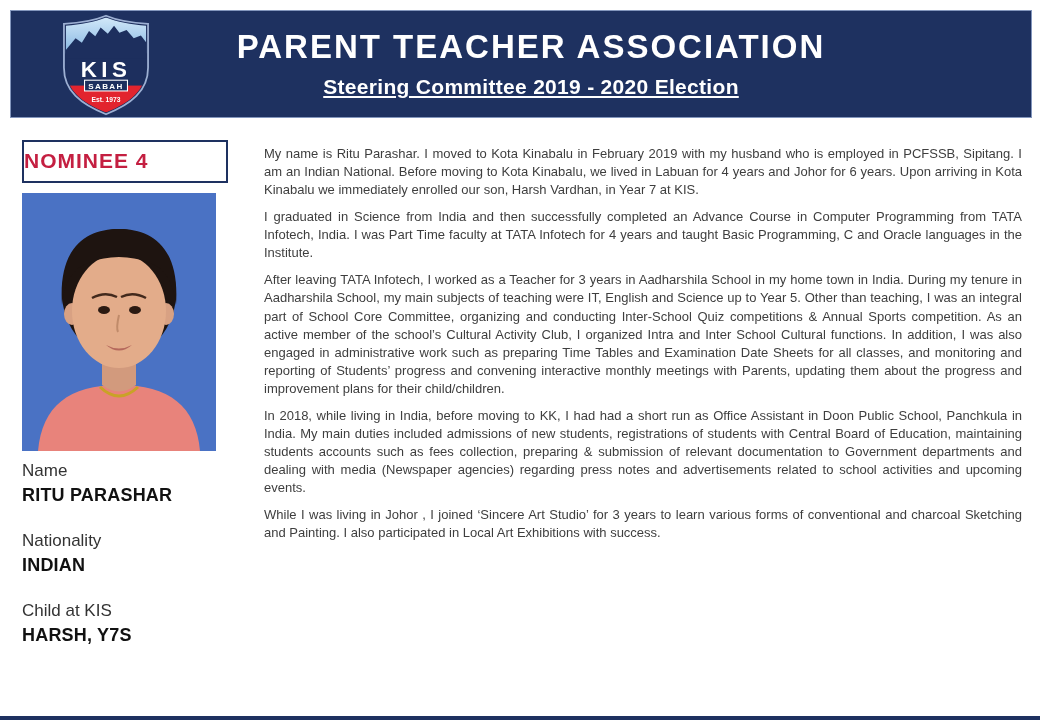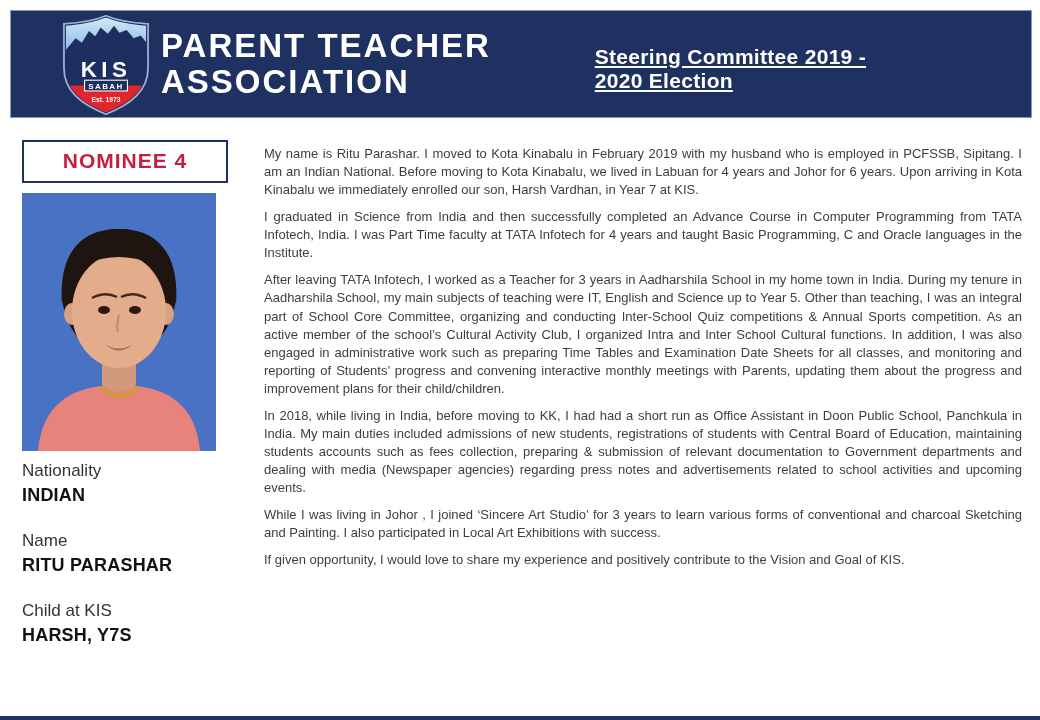--- a/index.html
+++ b/index.html
@@ -11,37 +11,37 @@
 
   
   .banner {
     position:absolute; left:10px; top:10px; right:8px; height:108px;
     background:#1e3160; border:1px solid #8396bd;
   }
   .logo-wrap { position:absolute; left:42px; top:3px; width:106px; height:102px; }
   .logo-wrap svg { display:block; width:100%; height:100%; }
   .titles {
     position:absolute; left:150px; top:0; width:740px; height:100%;
-    display:flex; flex-direction:row; justify-content:center; align-items:center;
+    display:flex; flex-direction:column; justify-content:center; align-items:center;
   }
   .title {
     color:#ffffff; font-size:33px; font-weight:600; letter-spacing:2px; line-height:1.1;
   }
   .subtitle {
     color:#ffffff; font-size:21px; font-weight:700; letter-spacing:0.3px; margin-top:9px;text-decoration:underline;
   }
 
   
   .content { position:absolute; top:140px; left:22px; right:18px; display:flex; gap:36px; }
   .sidebar { width:206px; flex:none; }
 
   .nominee-badge {
     width:206px; border:2px solid #1e3160; background:#ffffff;
     color:#c41f41; font-size:21px; font-weight:600; letter-spacing:1px;
-    text-align:center; padding:7px 0 8px 0;
+    padding:7px 0 8px 0;
   }
   .photo { margin-top:10px; width:194px; height:258px; }
   .photo svg { display:block; width:100%; height:100%; }
 
   .fields { margin-top:10px; }
   .field { margin-bottom:25px; }
   .field-label { font-size:17px; color:#333333; margin-bottom:4px; }
   .field-value { font-size:18px; font-weight:700; color:#111111; letter-spacing:0.2px; }
 
   .bio { flex:1; padding-top:1px; }
@@ -119,38 +119,37 @@
           <path d="M97 122 q-3 13 -1 17" stroke="#c08b6a" stroke-width="2" fill="none"></path>
 
           <path d="M84 152 q13 7 26 0 q-13 11 -26 0 Z" fill="#b5685c"></path>
 
           <path d="M78 194 q19 18 38 0" stroke="#c9a227" stroke-width="3" fill="none"></path>
         </svg>
       </div>
 
       <div class="fields">
         <div class="field">
+          <div class="field-label">Name</div>
+          <div class="field-value">RITU PARASHAR</div>
+        </div>
+        <div class="field">
           <div class="field-label">Nationality</div>
           <div class="field-value">INDIAN</div>
-        </div>
-        <div class="field">
-          <div class="field-label">Name</div>
-          <div class="field-value">RITU PARASHAR</div>
         </div>
         <div class="field">
           <div class="field-label">Child at KIS</div>
           <div class="field-value">HARSH, Y7S</div>
         </div>
       </div>
     </aside>
 
     <main class="bio">
       <p>My name is Ritu Parashar. I moved to Kota Kinabalu in February 2019 with my husband who is employed in PCFSSB, Sipitang. I am an Indian National. Before moving to Kota Kinabalu, we lived in Labuan for 4 years and Johor for 6 years. Upon arriving in Kota Kinabalu we immediately enrolled our son, Harsh Vardhan, in Year 7 at KIS.</p>
       <p>I graduated in Science from India and then successfully completed an Advance Course in Computer Programming from TATA Infotech, India. I was Part Time faculty at TATA Infotech for 4 years and taught Basic Programming, C and Oracle languages in the Institute.</p>
       <p>After leaving TATA Infotech, I worked as a Teacher for 3 years in Aadharshila School in my home town in India. During my tenure in Aadharshila School, my main subjects of teaching were IT, English and Science up to Year 5. Other than teaching, I was an integral part of School Core Committee, organizing and conducting Inter-School Quiz competitions &amp; Annual Sports competition. As an active member of the school’s Cultural Activity Club, I organized Intra and Inter School Cultural functions. In addition, I was also engaged in administrative work such as preparing Time Tables and Examination Date Sheets for all classes, and monitoring and reporting of Students’ progress and convening interactive monthly meetings with Parents, updating them about the progress and improvement plans for their child/children.</p>
       <p>In 2018, while living in India, before moving to KK, I had had a short run as Office Assistant in Doon Public School, Panchkula in India. My main duties included admissions of new students, registrations of students with Central Board of Education, maintaining students accounts such as fees collection, preparing &amp; submission of relevant documentation to Government departments and dealing with media (Newspaper agencies) regarding press notes and advertisements related to school activities and upcoming events.</p>
       <p>While I was living in Johor , I joined ‘Sincere Art Studio’ for 3 years to learn various forms of conventional and charcoal Sketching and Painting. I also participated in Local Art Exhibitions with success.</p>
-      <p>If given opportunity, I would love to share my experience and positively contribute to the Vision and Goal of KIS.</p>
     </main>
   </div>
 
   <div class="bottom-line"></div>
 </div>
 
 </body></html>

